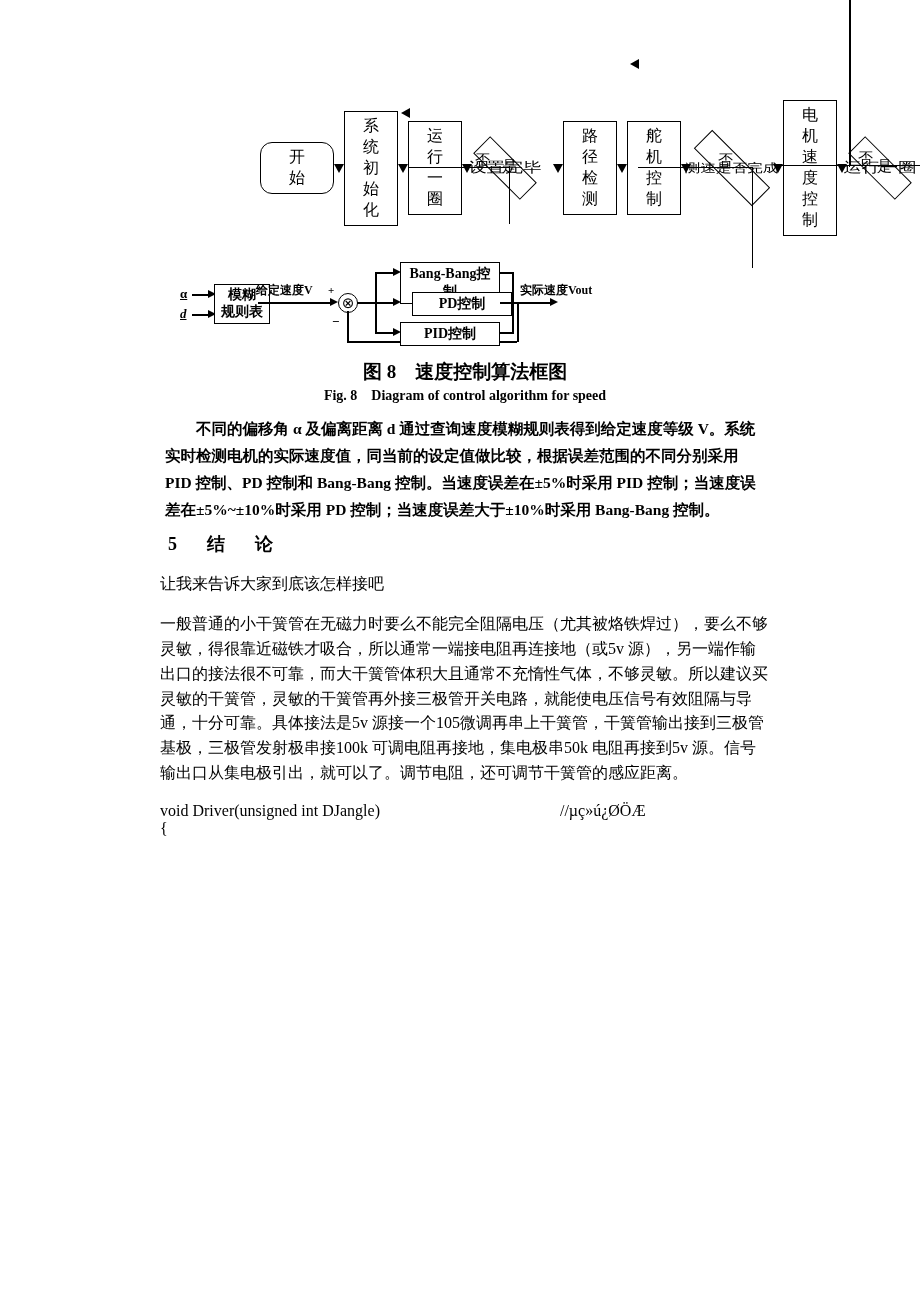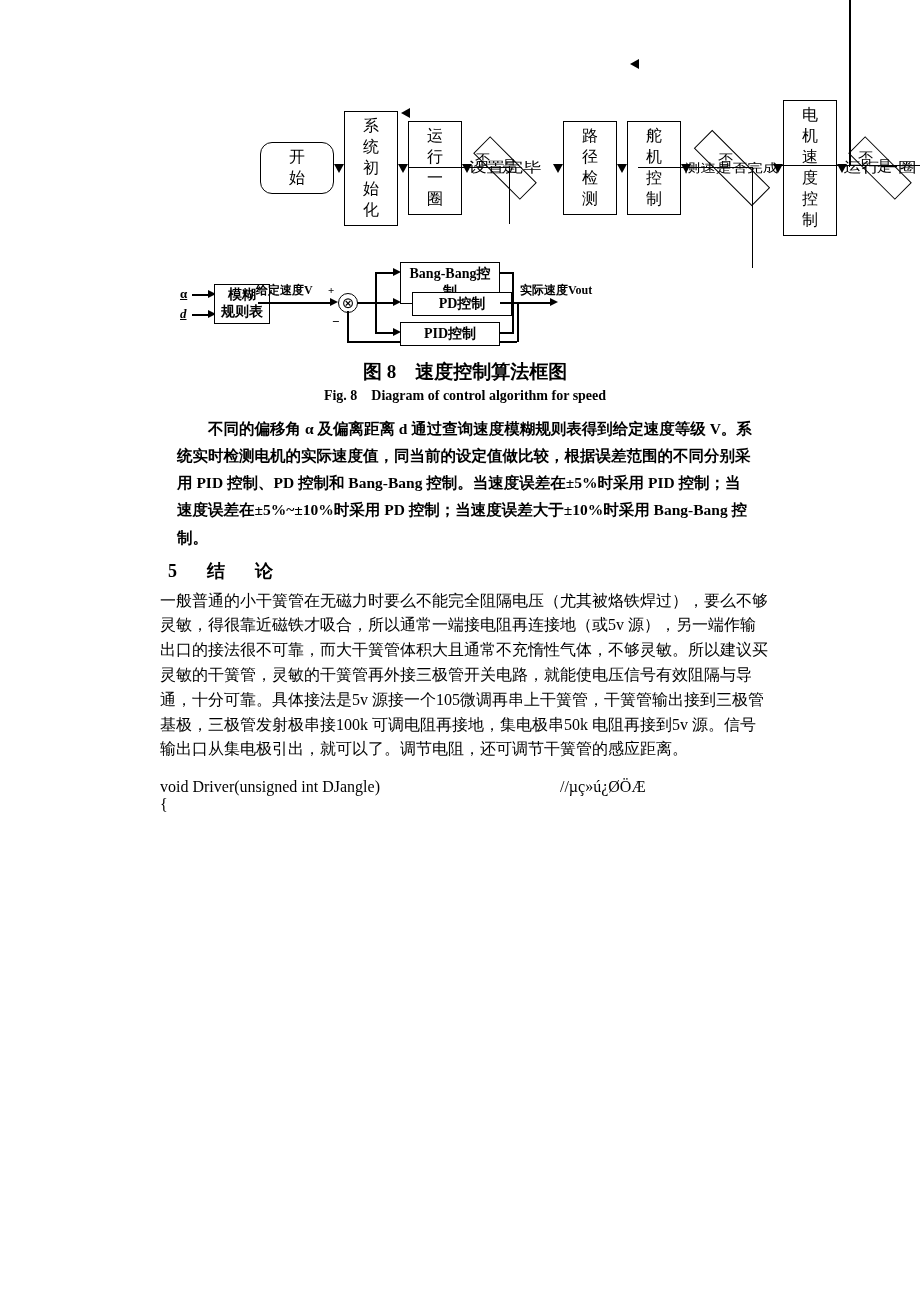--- a/index.html
+++ b/index.html
@@ -114,21 +114,21 @@
   }
   .bd-label { position:absolute; font-size:13px; font-weight:bold; }
   
   .caption-cn { text-align:center; font-size:19px; font-weight:bold; margin-top:8px; }
   .caption-en { text-align:center; font-size:14px; font-weight:bold; margin:2px 0 10px 0; }
   .body-text {
     font-size: 15.5px;
     line-height: 1.75;
     font-weight: bold;
     text-indent: 2em;
-    margin:0 17px;
+    margin:0 5px;
   }
   .section-heading {
     font-size: 18px;
     font-weight: 900;
     margin: 8px 0 6px 8px;
     letter-spacing: 6px;
   }
   .para {
     font-family: "SimSun","宋体", serif;
     font-size: 16px;
@@ -257,20 +257,21 @@
     <span class="bd-label" style="left:340px;top:26px;font-size:12px">实际速度Vout</span>
   </div>
 
   <div class="caption-cn">图 8　速度控制算法框图</div>
   <div class="caption-en">Fig. 8　Diagram of control algorithm for speed</div>
 
   <p class="body-text">不同的偏移角 α 及偏离距离 d 通过查询速度模糊规则表得到给定速度等级 V。系统实时检测电机的实际速度值，同当前的设定值做比较，根据误差范围的不同分别采用 PID 控制、PD 控制和 Bang-Bang 控制。当速度误差在±5%时采用 PID 控制；当速度误差在±5%~±10%时采用 PD 控制；当速度误差大于±10%时采用 Bang-Bang 控制。</p>
 
   <div class="section-heading">5　结　论</div>
 
+  <p class="para para-noindent">让我来告诉大家到底该怎样接吧</p>
   <p class="para para-noindent" style="margin-top:2px">一般普通的小干簧管在无磁力时要么不能完全阻隔电压（尤其被烙铁焊过），要么不够灵敏，得很靠近磁铁才吸合，所以通常一端接电阻再连接地（或5v 源），另一端作输出口的接法很不可靠，而大干簧管体积大且通常不充惰性气体，不够灵敏。所以建议买灵敏的干簧管，灵敏的干簧管再外接三极管开关电路，就能使电压信号有效阻隔与导通，十分可靠。具体接法是5v 源接一个105微调再串上干簧管，干簧管输出接到三极管基极，三极管发射极串接100k 可调电阻再接地，集电极串50k 电阻再接到5v 源。信号输出口从集电极引出，就可以了。调节电阻，还可调节干簧管的感应距离。</p>
 
   <div style="display:flex;margin-top:4px">
     <span class="code-line">void Driver(unsigned int DJangle)</span>
     <span class="code-line" style="margin-left:180px">//µç»ú¿ØÖÆ</span>
   </div>
   <div class="code-line">{</div>
 
 </div>
 

